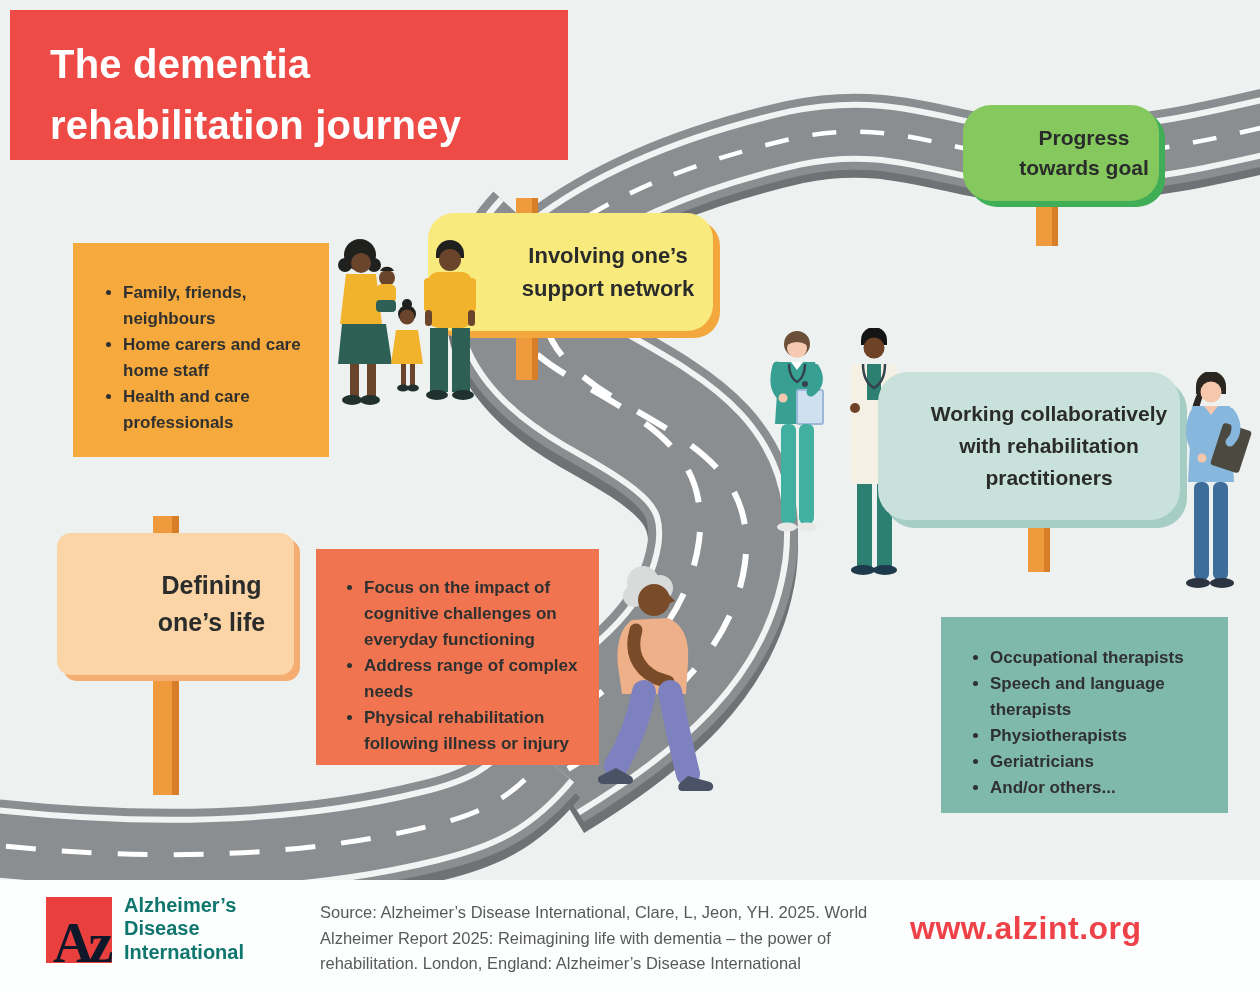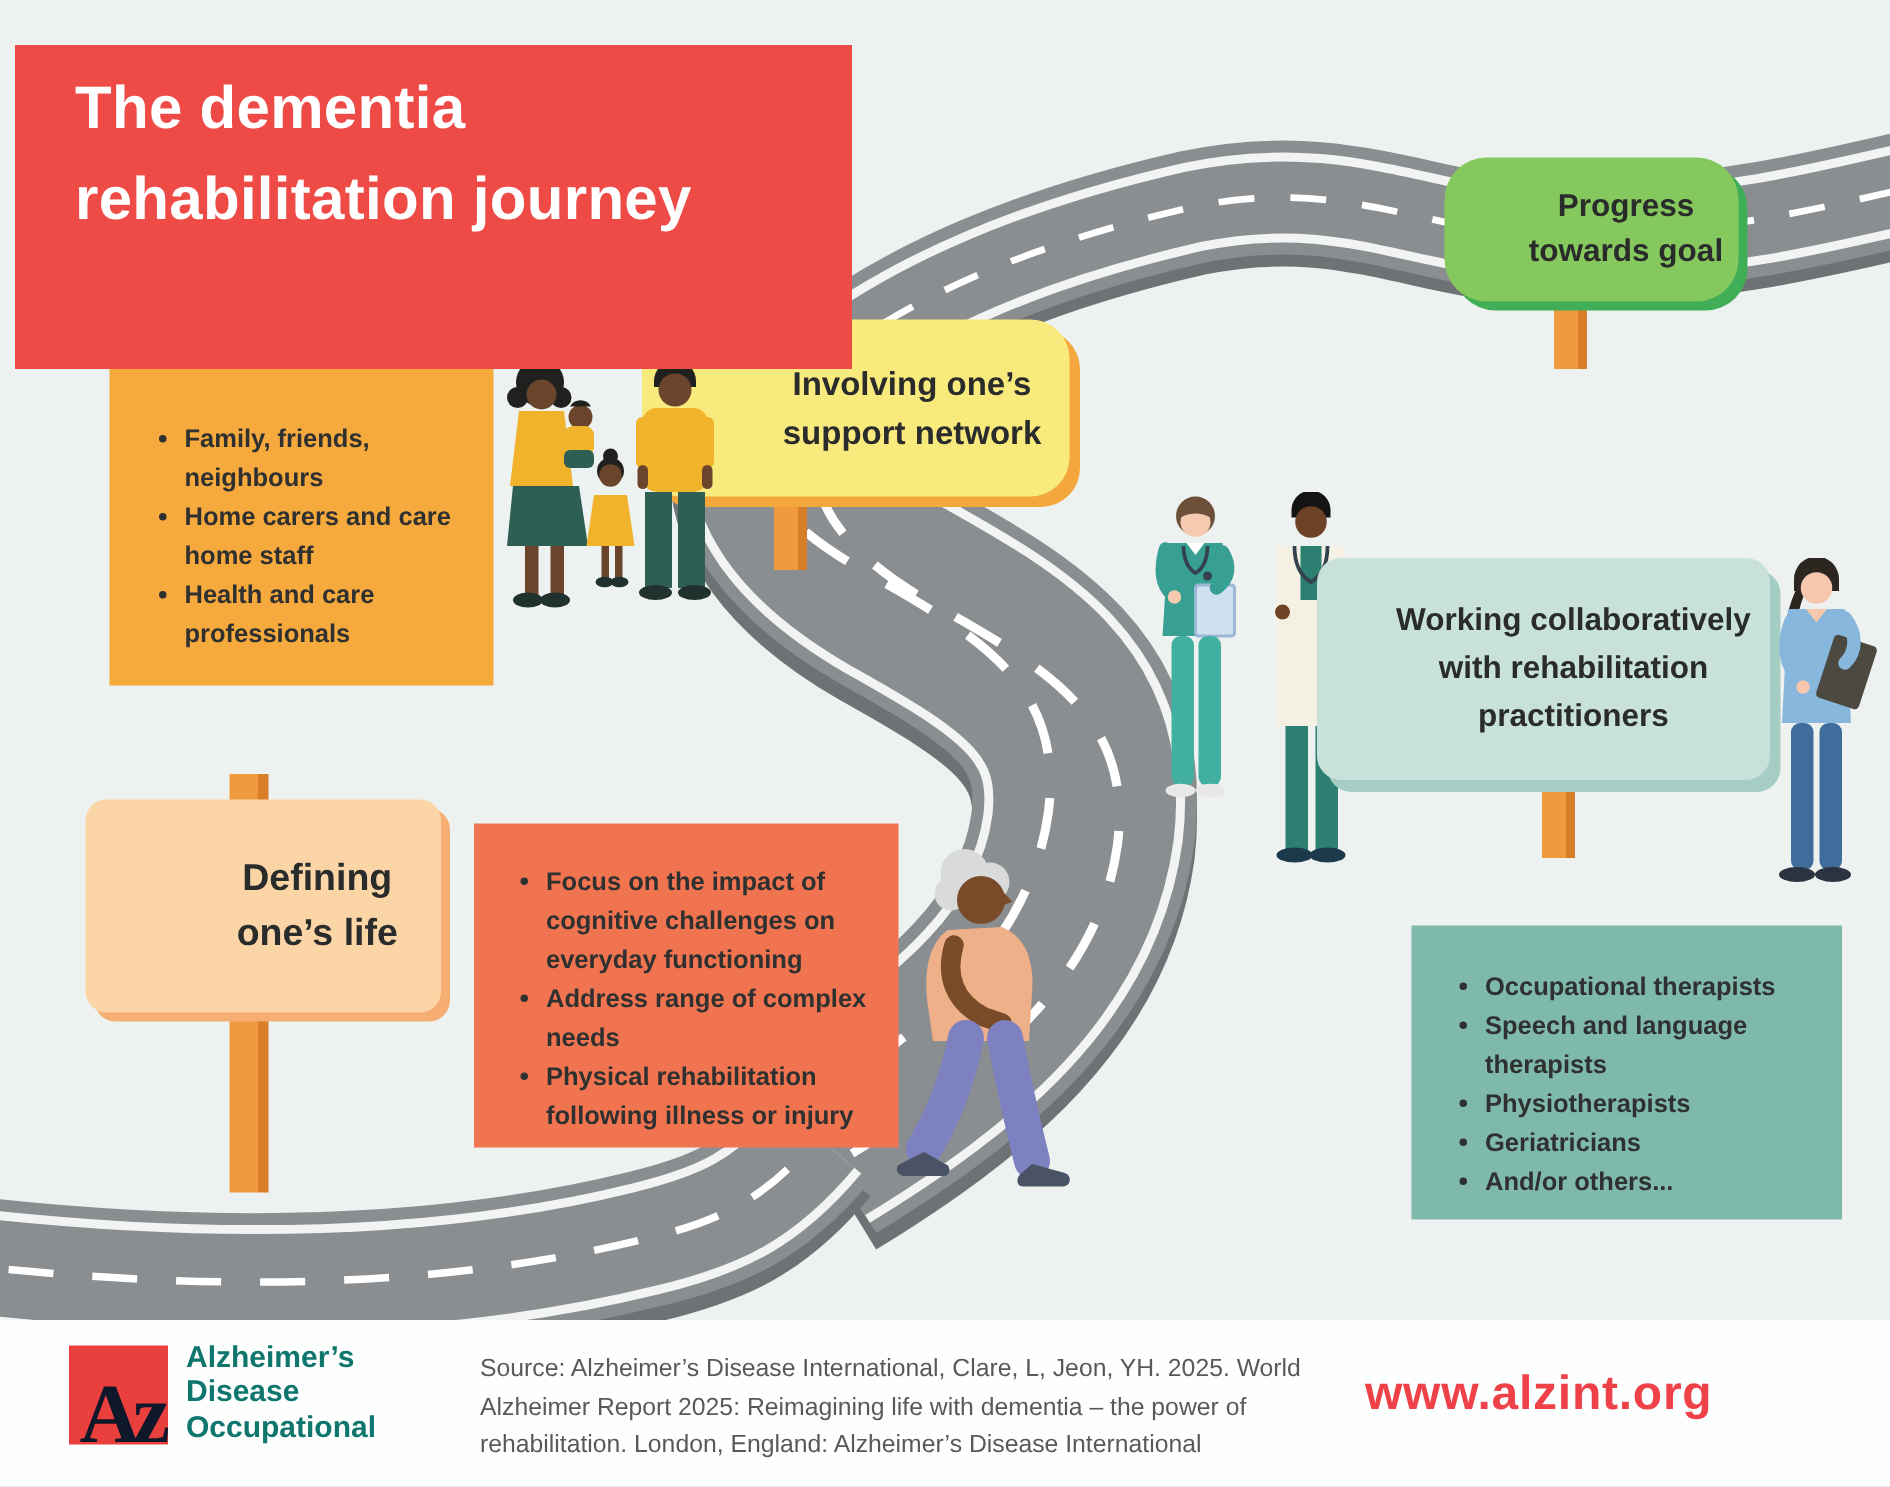--- a/index.html
+++ b/index.html
@@ -14,37 +14,37 @@
   }
   html,body{margin:0;padding:0;}
   body{font-family:"Liberation Sans", sans-serif; background:#d7dcdc;}
   .canvas{position:relative;width:1260px;height:991px;background:var(--background);overflow:hidden;}
 
   .road-svg{position:absolute;left:0;top:0;z-index:1;}
 
   .post{position:absolute;z-index:2;width:22px;
     background:linear-gradient(90deg,var(--post-orange) 72%,var(--post-orange-dark) 72%);}
 
-  .title-box{position:absolute;left:10px;top:10px;width:558px;height:216px;background:var(--header-red);
-    z-index:6;box-sizing:border-box;padding:12px 40px;margin-top:20px;}
+  .title-box{position:absolute;left:10px;top:10px;width:558px;height:150px;background:var(--header-red);
+    z-index:6;box-sizing:border-box;padding:24px 40px;}
   .title-box h1{margin:0;color:#fff;font-size:40px;line-height:1.52;font-weight:bold;letter-spacing:.2px;}
 
   .sign{position:absolute;z-index:4;display:flex;align-items:center;justify-content:flex-end;
     text-align:center;font-weight:bold;color:#2a2b2b;box-sizing:border-box;}
   .sign-green{left:963px;top:105px;width:196px;height:96px;background:var(--sign-green);
     border-radius:28px;box-shadow:6px 6px 0 var(--sign-green-shadow);font-size:21px;line-height:1.45;}
   .sign-green .inner{width:150px;}
   .sign-yellow{left:428px;top:213px;width:285px;height:118px;background:var(--sign-yellow);
     border-radius:26px;box-shadow:7px 7px 0 var(--sign-yellow-shadow);font-size:22px;line-height:1.5;}
   .sign-yellow .inner{width:210px;}
   .sign-peach{left:57px;top:533px;width:237px;height:142px;background:var(--sign-peach);
     border-radius:14px;box-shadow:6px 6px 0 var(--sign-peach-shadow);font-size:25px;line-height:1.5;}
   .sign-peach .inner{width:165px;}
   .sign-teal{left:878px;top:372px;width:302px;height:148px;background:var(--sign-teal);
-    border-radius:16px;box-shadow:7px 8px 0 var(--sign-teal-shadow);font-size:21px;line-height:1.52;}
+    border-radius:30px;box-shadow:7px 8px 0 var(--sign-teal-shadow);font-size:21px;line-height:1.52;}
   .sign-teal .inner{width:262px;}
 
   .info-box{position:absolute;z-index:4;box-sizing:border-box;color:var(--text-dark);margin-left:16px;}
   .info-box ul{margin:0;padding-left:24px;list-style:disc outside;}
   .info-box li{font-size:17px;font-weight:bold;line-height:1.53;}
   .box-orange{left:57px;top:243px;width:256px;height:214px;background:var(--box-orange);padding:37px 14px 0 26px;}
   .box-coral{left:300px;top:549px;width:283px;height:216px;background:var(--box-coral);padding:26px 10px 0 24px;}
   .box-teal{left:925px;top:617px;width:287px;height:196px;background:var(--box-teal);padding:28px 8px 0 25px;}
 
   .people{position:absolute;z-index:3;}
@@ -236,19 +236,19 @@
       <ellipse cx="62" cy="211" rx="12" ry="5" fill="#2c3340"></ellipse>
   </svg>
 
   <div class="footer">
     <div class="logo-box">
       <span>Az</span>
     </div>
     <div class="org-name">
       <div>Alzheimer’s</div>
       <div>Disease</div>
-      <div>Occupational</div>
+      <div>International</div>
     </div>
     <div class="source">Source: Alzheimer’s Disease International, Clare, L, Jeon, YH. 2025. World Alzheimer Report 2025: Reimagining life with dementia – the power of rehabilitation. London, England: Alzheimer’s Disease International</div>
     <a class="website" href="#">www.alzint.org</a>
   </div>
 
 </div>
 
 </body></html>

